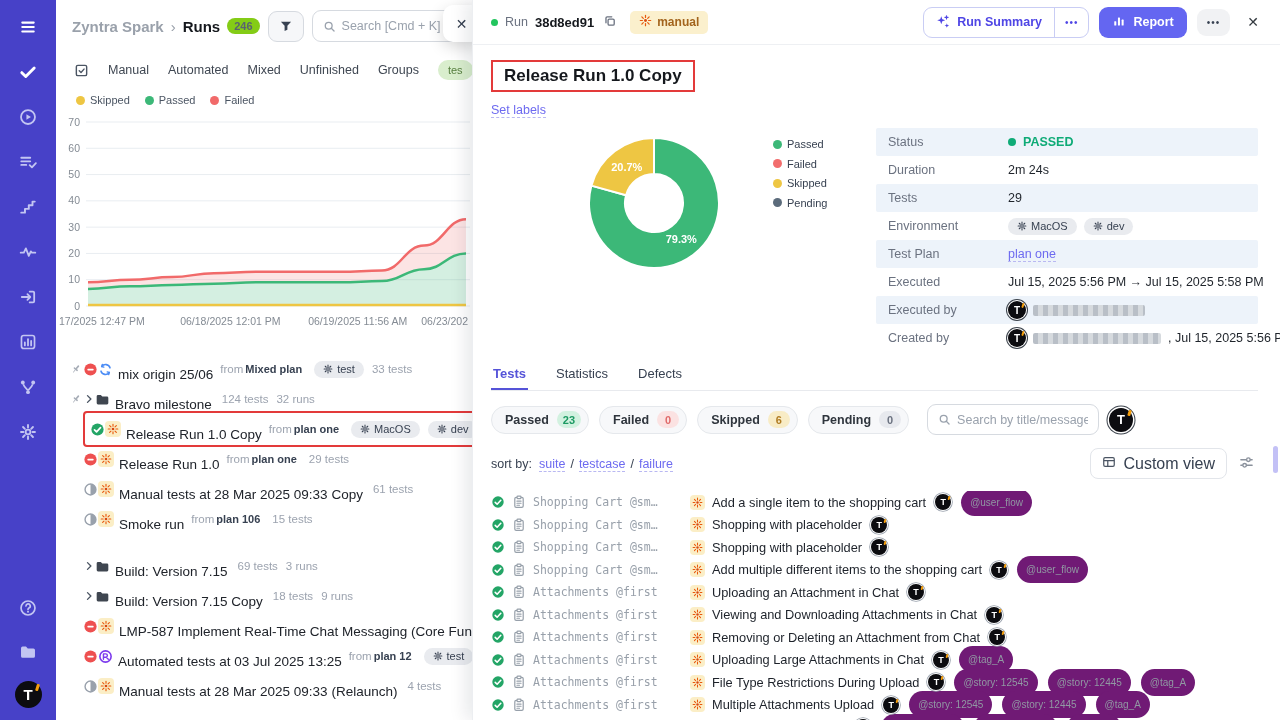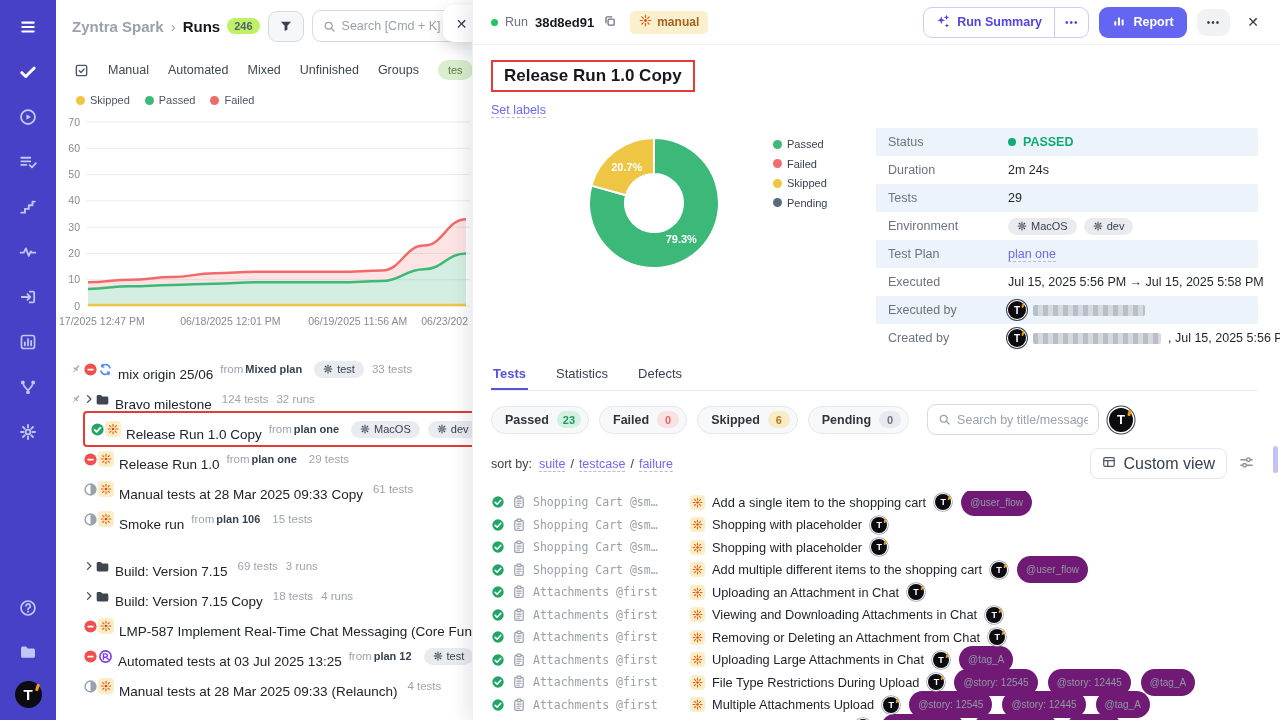--- a/index.html
+++ b/index.html
@@ -27,21 +27,21 @@
   .tava.s18 { width:18px; height:18px; font-size:10px; box-shadow:0 0 0 1px #fff,0 0 0 2px #3c434c; }
   .tava.s16 { width:16px; height:16px; font-size:9px; box-shadow:0 0 0 1px #fff,0 0 0 1.8px #9aa2ad; }
 
   
   .left-panel { width:416px; flex:none; position:relative; overflow:hidden; background:#fff; }
   .lp-header { display:flex; align-items:center; gap:8px; padding:10px 10px 6px 16px; position:relative; }
   .crumbs { display:flex; align-items:center; gap:7px; font-size:15px; white-space:nowrap; }
   .crumb-project { color:#9aa1ab; font-weight:600; }
   .crumb-sep { color:#9aa1ab; }
   .crumb-section { font-weight:700; color:#15181d; }
-  .count-pill { background:#bef264; color:#596270; font-size:11px; font-weight:700;
+  .count-pill { background:#84cc16; color:#596270; font-size:11px; font-weight:700;
     padding:2px 7px; border-radius:10px; }
   .funnel-btn { width:36px; height:31px; border:1px solid #d6dae0; background:#f6f7f9;
     border-radius:9px; display:grid; place-items:center; cursor:pointer; flex:none; }
   .searchbox { display:flex; align-items:center; gap:6px; border:1px solid #d6dae0;
     border-radius:9px; height:32px; padding:0 10px; color:#9ca3af; background:#fff; }
   .lp-search { flex:1; }
   .searchbox input { border:none; outline:none; font-size:12.5px; width:100%;
     background:transparent; color:#374151; font-family:"Liberation Sans",sans-serif; }
   .searchbox input::placeholder { color:#9aa2ad; }
   .float-close { position:absolute; right:-8px; top:5px; width:37px; height:37px; background:#fff;
@@ -540,21 +540,21 @@
               <path d="m6 3.5 4.5 4.5L6 12.5" fill="none" stroke="currentColor" stroke-width="1.8" stroke-linecap="round" stroke-linejoin="round"></path>
             </svg>
           </span>
           <span class="ico" style="color: rgb(63, 70, 80);">
             <svg width="15" height="15" viewBox="0 0 16 16">
               <path d="M1.8 4.6a1.4 1.4 0 0 1 1.4-1.4h3l1.6 1.7h5a1.4 1.4 0 0 1 1.4 1.4v5.5a1.4 1.4 0 0 1-1.4 1.4H3.2a1.4 1.4 0 0 1-1.4-1.4Z" fill="currentColor"></path>
             </svg>
           </span>
           <span class="r-title">Build: Version 7.15 Copy</span>
           <span class="r-meta">18 tests</span>
-          <span class="r-meta">4 runs</span>
+          <span class="r-meta">9 runs</span>
         </div>
         <div class="run-row">
           <span class="pin-slot"></span>
           <span class="ico">
             <svg width="15" height="15" viewBox="0 0 16 16">
               <circle cx="8" cy="8" r="6.5" fill="#ee5050"></circle>
               <rect x="4.6" y="7.1" width="6.8" height="1.9" rx="0.9" fill="#fff"></rect>
             </svg>
           </span>
           <span class="spark-box" style="width: 16px; height: 16px;">

